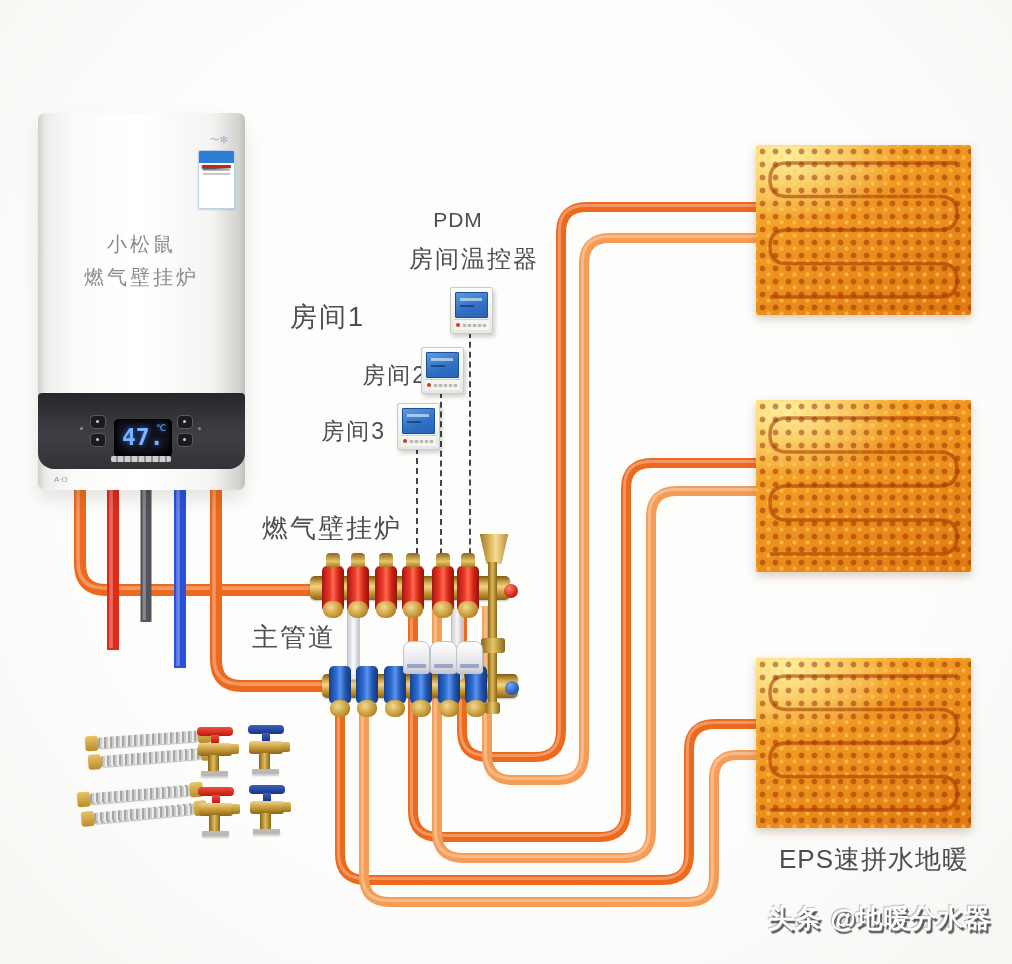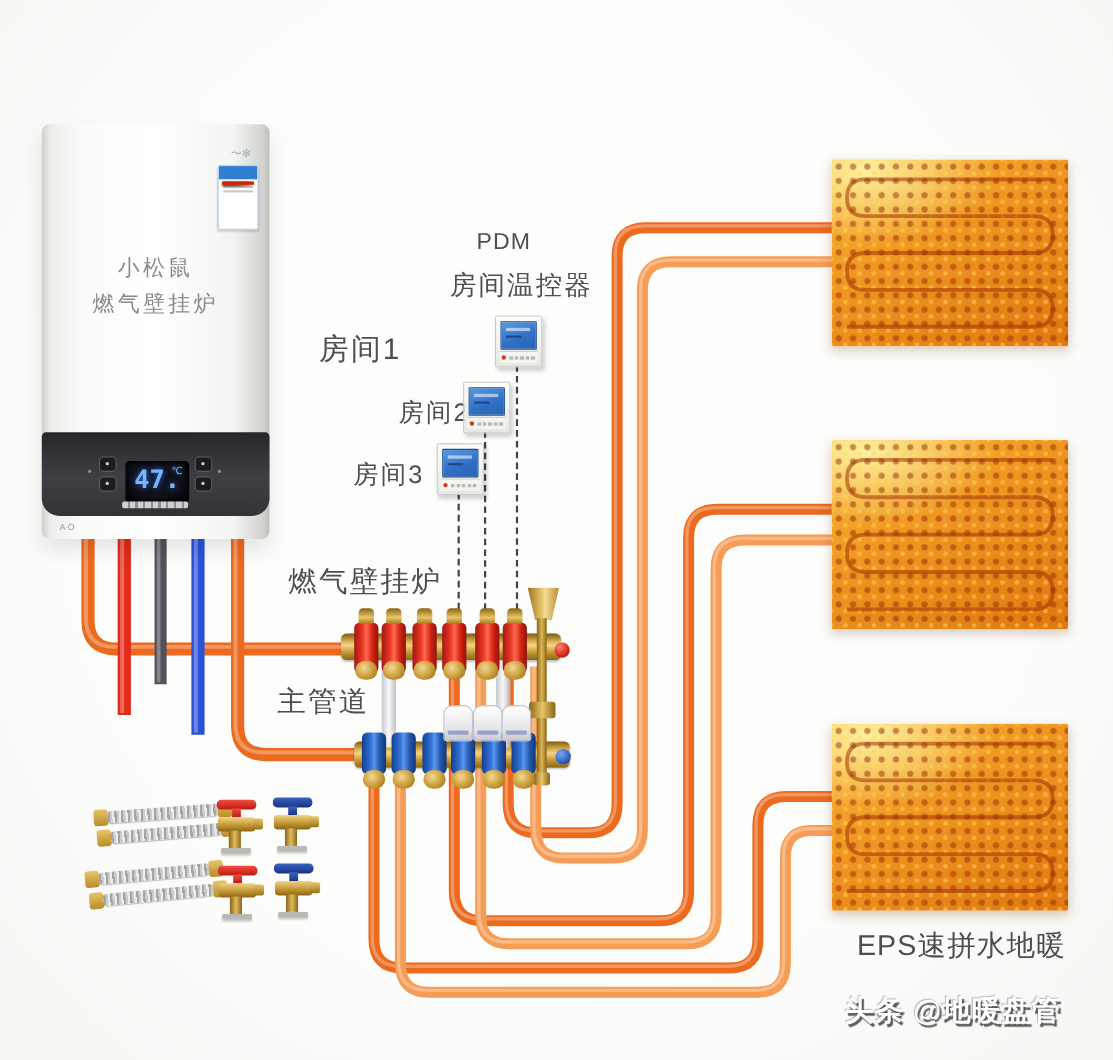--- a/index.html
+++ b/index.html
@@ -281,21 +281,21 @@
       <div class="body"></div>
     <div class="nub"></div>
       <div class="lstem"></div>
       <div class="foot"></div>
   </div>
 
   <div class="lbl" style="left:262px;top:511px;font-size:26px;">燃气壁挂炉</div>
   <div class="lbl" style="left:230px;top:620px;font-size:26px;margin-left:22px;">主管道</div>
   <div class="lbl" style="left:779px;top:842px;font-size:26px;letter-spacing:1px;">EPS速拼水地暖</div>
 
-  <div id="watermark">头条 @地暖盘管</div>
+  <div id="watermark">头条 @地暖分水器</div>
 <div class="sight" style="position: absolute; left: 347px; top: 600px; height: 78px;"></div>
     <div class="sight" style="position: absolute; left: 451px; top: 600px; height: 78px;"></div>
     <div class="rvalve" style="position: absolute; left: 322px; top: 566px;"></div>
     <div class="nut" style="position: absolute; left: 323px; top: 601px;"></div>
     <div class="rvalve" style="position: absolute; left: 347px; top: 566px;"></div>
     <div class="nut" style="position: absolute; left: 348px; top: 601px;"></div>
     <div class="rvalve" style="position: absolute; left: 375px; top: 566px;"></div>
     <div class="nut" style="position: absolute; left: 376px; top: 601px;"></div>
     <div class="rvalve" style="position: absolute; left: 402px; top: 566px;"></div>
     <div class="nut" style="position: absolute; left: 403px; top: 601px;"></div>

